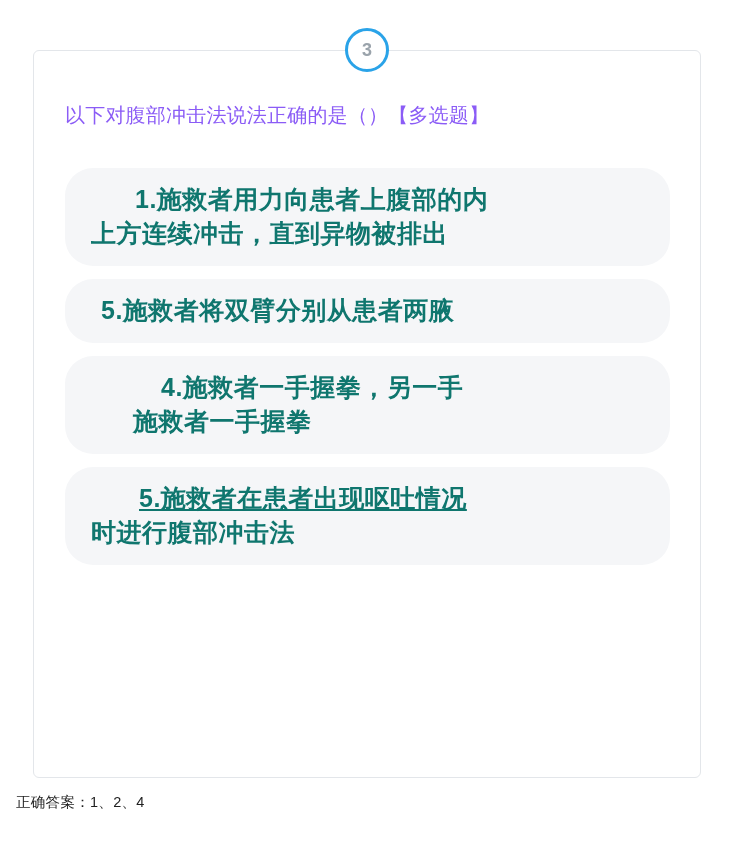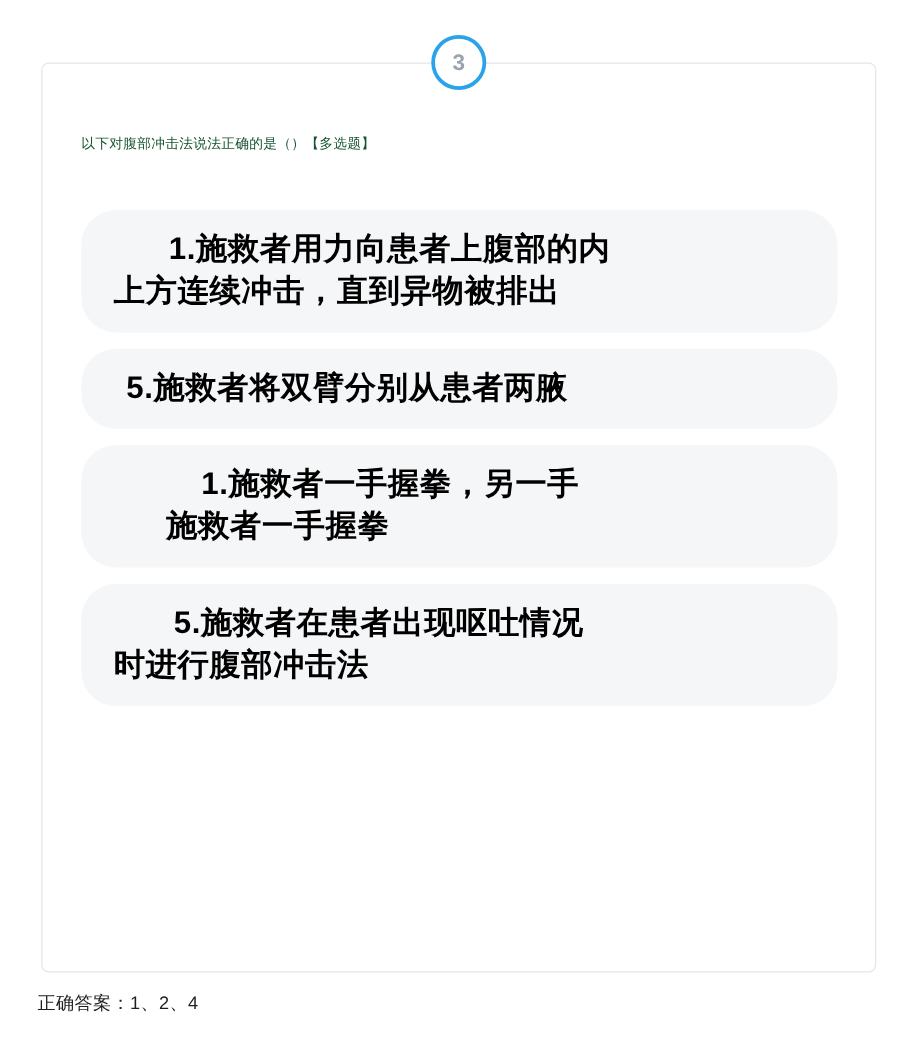--- a/index.html
+++ b/index.html
@@ -51,64 +51,64 @@
     font-weight: bold;
     color: #9aa3ab;
     z-index: 5;
   }
 
   .question-text {
     position: absolute;
     left: 65px;
     top: 104px;
     width: 600px;
-    font-size: 11px;
+    font-size: 20px;
     line-height: 22px;
-    color: #14532d;
+    color: #8b5cf6;
     letter-spacing: 0.2px;
   }
 
   .options {
     position: absolute;
     left: 65px;
     top: 168px;
     width: 605px;
   }
 
   .option {
     width: 605px;
     background: #f5f6f8;
     border-radius: 28px;
     box-sizing: border-box;
     padding: 14px 26px 16px 26px;
     margin-bottom: 13px;
     font-size: 25px;
     line-height: 34px;
     font-weight: bold;
-    color: #000000;
+    color: #0f766e;
     letter-spacing: 0.5px;
   }
 
   .option .line1 {
     display: block;
   }
   .option .line2 {
     display: block;
   }
 
   .opt-indent-1 .line1 { padding-left: 44px; }
   .opt-indent-2 .line1 { padding-left: 10px; }
   .opt-indent-3 .line1 { padding-left: 70px; }
   .opt-indent-3 .line2 { padding-left: 42px; }
   .opt-indent-4 .line1 { padding-left: 52px; }
-  .opt-indent-5 .line1 { padding-left: 48px; }
+  .opt-indent-5 .line1 { padding-left: 48px; text-decoration: underline; }
 
   .answer {
     position: absolute;
-    left: 30px;
+    left: 16px;
     top: 793px;
     font-size: 14.5px;
     color: #1f1f1f;
     letter-spacing: 0.3px;
   }
 </style>
 </head>
 <body>
 
 <div class="page">
@@ -124,21 +124,21 @@
     <div class="option opt-indent-1">
       <span class="line1">1.施救者用力向患者上腹部的内</span>
       <span class="line2">上方连续冲击，直到异物被排出</span>
     </div>
 
     <div class="option opt-indent-2">
       <span class="line1">5.施救者将双臂分别从患者两腋</span>
     </div>
 
     <div class="option opt-indent-3">
-      <span class="line1">1.施救者一手握拳，另一手</span>
+      <span class="line1">4.施救者一手握拳，另一手</span>
       <span class="line2">施救者一手握拳</span>
     </div>
 
 
     <div class="option opt-indent-5">
       <span class="line1">5.施救者在患者出现呕吐情况</span>
       <span class="line2">时进行腹部冲击法</span>
     </div>
 
   </div>

